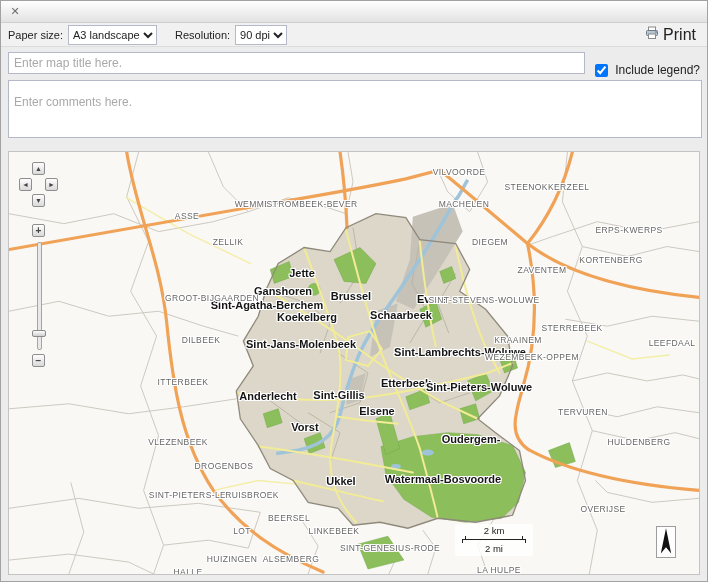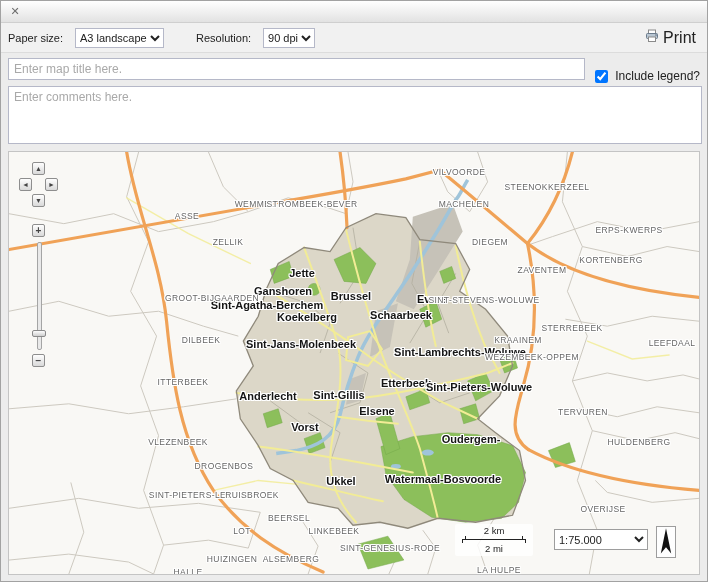--- a/index.html
+++ b/index.html
@@ -7,33 +7,33 @@
   .dialog { position:relative; width:708px; height:582px; background:#ececec; border:1px solid #a2a2a2; overflow:hidden; }
 
   
   .titlebar { height:22px; display:flex; align-items:center; padding:0 6px;
     background:linear-gradient(#ffffff,#e2e2e2); border-bottom:1px solid #cfcfcf; }
   .titlebar .title { flex:1; font-size:11px; font-weight:bold; color:#3b3b3b; }
   .close-btn { width:16px; height:16px; display:flex; align-items:center; justify-content:center;
     font-size:11px; color:#6d6d6d; cursor:pointer; }
 
   
-  .toolbar { height:30px; display:flex; align-items:center; gap:12px; padding:0 7px;
+  .toolbar { height:24px; display:flex; align-items:center; gap:5px; padding:0 7px;
     background:#f1f1f1; border-bottom:1px solid #dcdcdc; font-size:11px; color:#222; }
   .toolbar select { height:20px; font-size:11px; border:1px solid #b5b8c8; background:#fff; color:#222; }
   .print-btn { margin-left:auto; display:flex; align-items:flex-start; gap:4px; border:none; background:transparent;
     font-size:16px; color:#222; cursor:pointer; padding:2px 4px; }
 
   
   .row-title { display:flex; align-items:center; margin:5px 7px 0 7px; height:22px; gap:6px; }
   .title-input { flex:1; height:22px; border:1px solid #b5b8c8; padding:0 5px; font-size:12px; color:#222; background:#fff; }
   .title-input::placeholder { color:#a9a9a9; }
   .legend-wrap { display:flex; align-items:center; gap:4px; white-space:nowrap; font-size:12px; color:#222;margin-top:14px; }
   .comments { display:block; width:694px; margin:6px 7px 0 7px; height:58px; resize:none;
-    border:1px solid #b5b8c8; padding:3px 5px; font-size:12px; font-family:"Liberation Sans",sans-serif; color:#222; background:#fff; }
+    border:1px solid #b5b8c8; padding:14px 5px; font-size:12px; font-family:"Liberation Sans",sans-serif; color:#222; background:#fff; }
   .comments::placeholder { color:#a9a9a9; }
 
   
   .map-panel { position:absolute; left:7px; right:7px; top:150px; bottom:6px;
     border:1px solid #c4c4c4; background:#f9f8f5; overflow:hidden; }
   .map-panel svg { position:absolute; left:0; top:0; width:100%; height:100%; }
 
   
   .border { fill:none; stroke:#cdc9c0; stroke-width:1; }
   .inner  { fill:none; stroke:#b3ae9f; stroke-width:.8; }
@@ -294,23 +294,20 @@
         <span>−</span>
       </div>
 
     <div class="scalebar">
       <div>2 km</div>
       <div class="sb-km"></div>
       <div class="sb-mi"></div>
       <div>2 mi</div>
     </div>
 
-    <select class="scale-select">
-      <option>1:75.000</option>
-    </select>
 
     <div class="north-box">
       <svg width="14" height="26" viewBox="0 0 14 26">
         <polygon points="7,1 11.5,23 7,17.5 2.5,23" fill="#111"></polygon>
       </svg>
     </div>
   </div>
 </div>
 
 </body></html>

